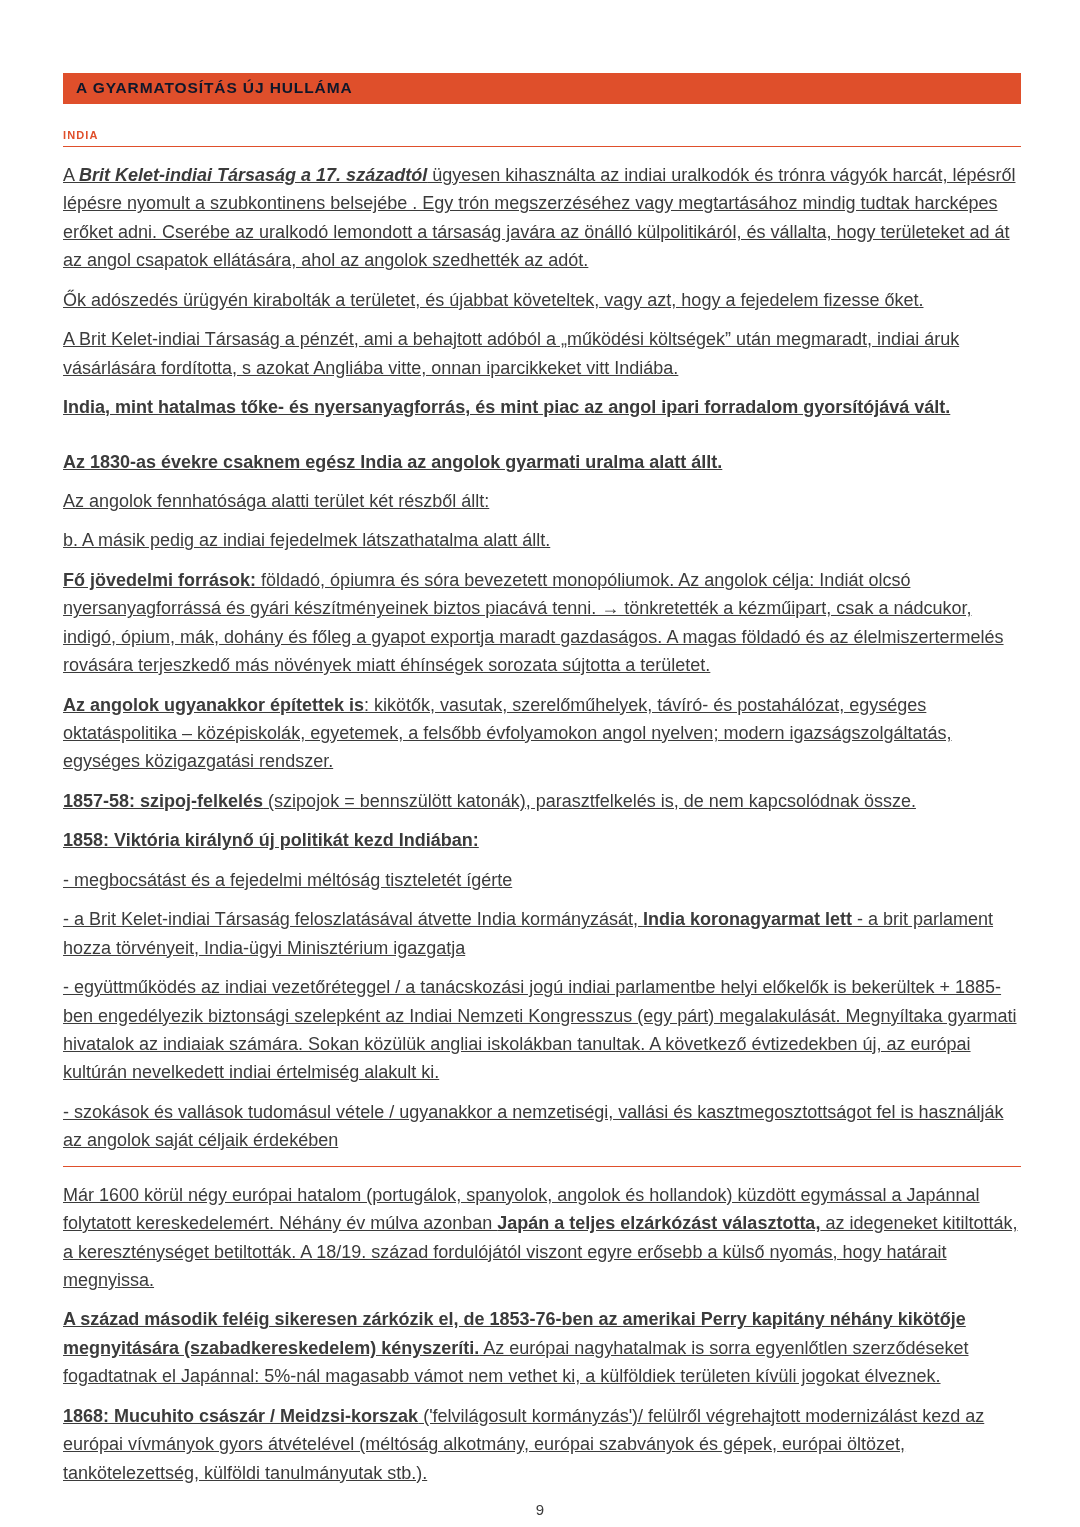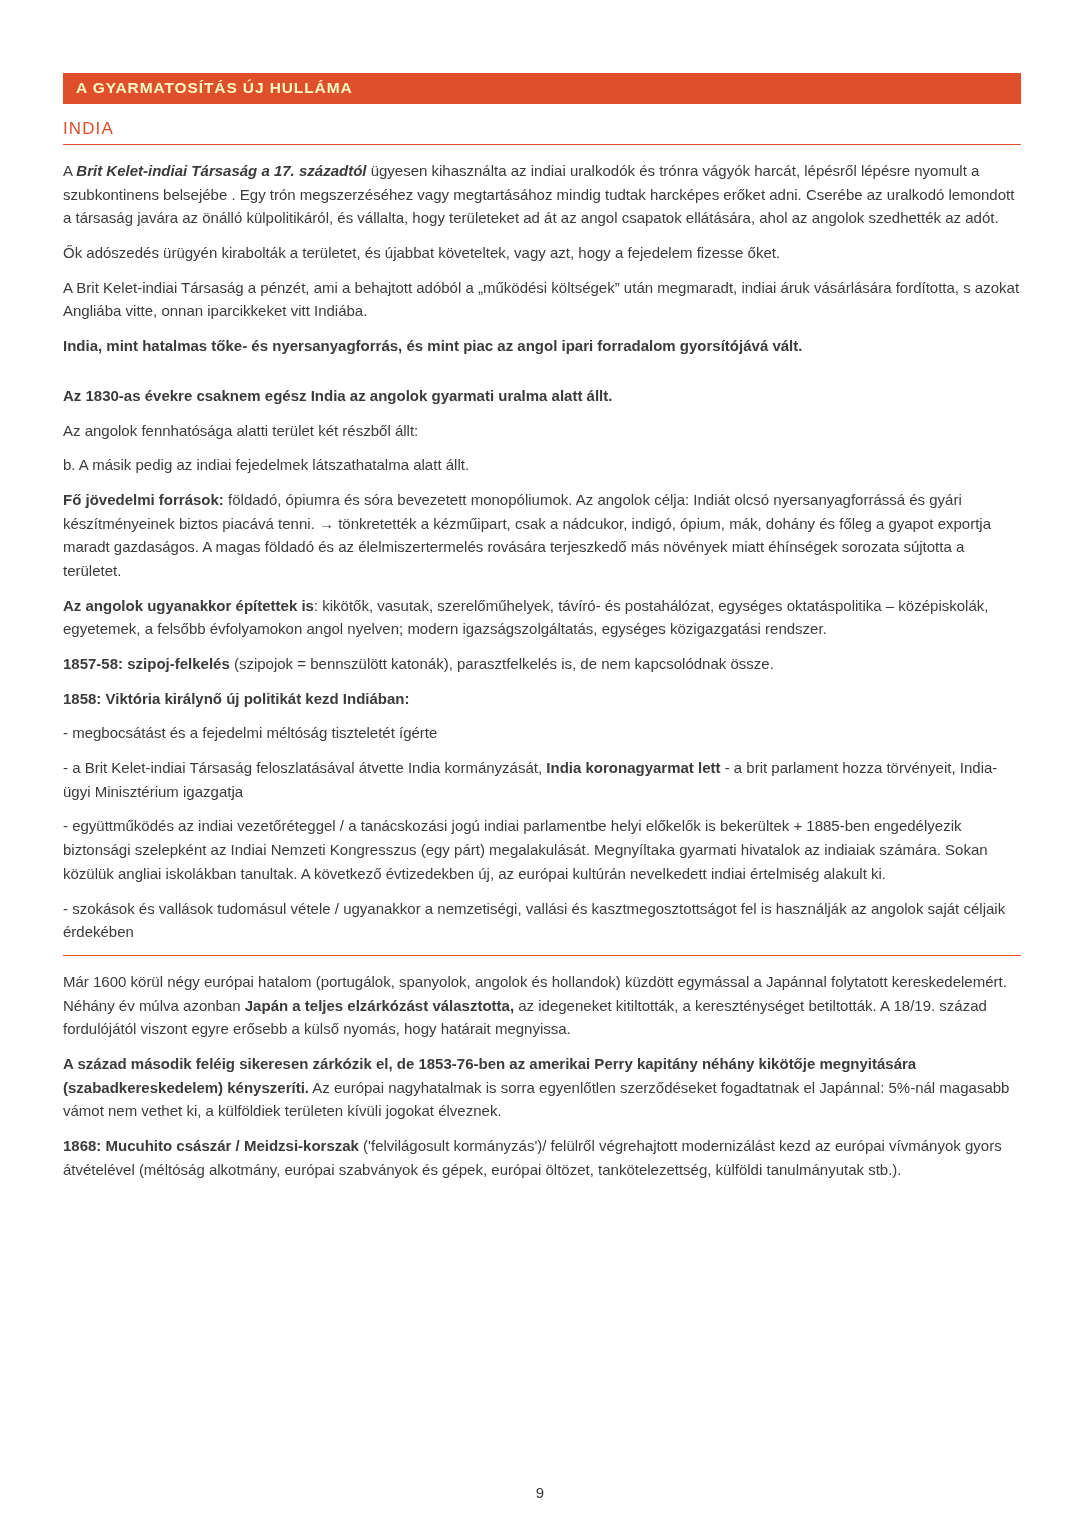--- a/index.html
+++ b/index.html
@@ -11,43 +11,44 @@
     color: var(--text, #3b3b3b);
   }
   .page {
     position: relative;
     width: 1080px;
     min-height: 1527px;
     padding: 73px 59px 46px 63px;
   }
   .banner {
     background: var(--accent, #df4f2b);
-    color: #fef9c3;
+    color: #0f172a;
     font-size: 15.5px;
     font-weight: bold;
     letter-spacing: 0.9px;
     padding: 6px 13px 7px 13px;
   }
   .section-heading {
     color: var(--accent, #df4f2b);
-    font-size: 17px;
-    font-weight: normal;
+    font-size: 11px;
+    font-weight: bold;
     letter-spacing: 1.1px;
-    margin-top: 15px;
+    margin-top: 25px;
   }
   .section-rule {
     border: none;
     border-top: 1px solid var(--accent, #df4f2b);
     margin-top: 5px;
     margin-bottom: 14px;
   }
   .para {
-    font-size: 15px;
+    font-size: 18px;
     line-height: 1.58;
     margin-bottom: 11px;
+    text-decoration: underline;
   }
   .para.space-before { margin-top: 26px; }
   .run-b { font-weight: bold; }
   .run-i { font-style: italic; }
   .page-number {
     position: absolute;
     left: 0;
     right: 0;
     bottom: 26px;
     text-align: center;

